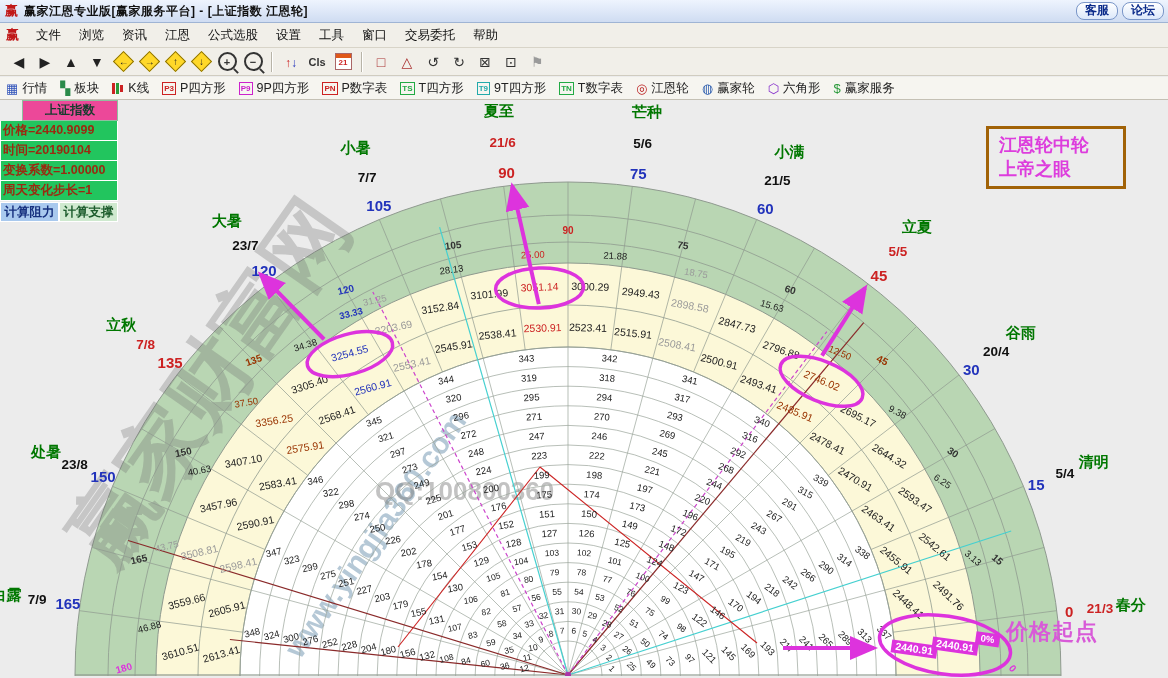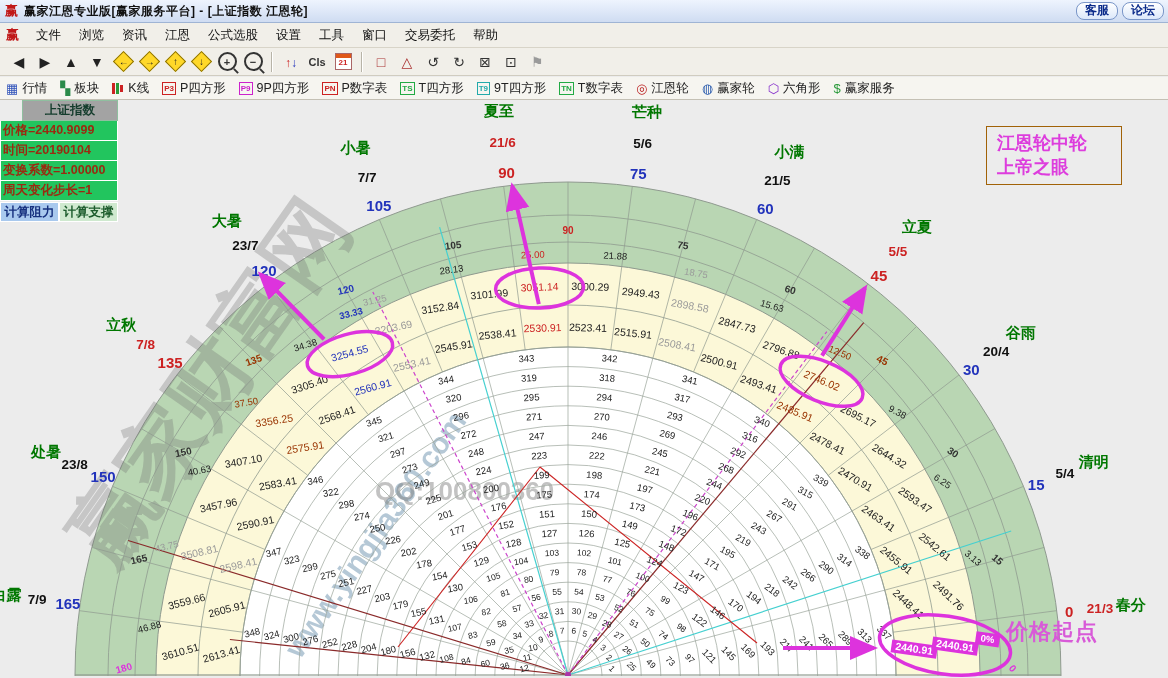--- a/index.html
+++ b/index.html
@@ -48,31 +48,31 @@
   .toolbar2{position:absolute;left:0;top:77px;width:1168px;height:23px;
     background:#f6f5f0;border-bottom:1px solid #c4c0b4;display:flex;align-items:center;
     font-size:12.5px;color:#222;padding-left:6px;box-sizing:border-box;}
   .t2{display:flex;align-items:center;margin-right:13px;}
   .t2 .ic{margin-right:4px;display:inline-flex;align-items:center;justify-content:center;}
   .ic-box{font-size:8px;font-weight:bold;line-height:9px;padding:1px 1px;border:1px solid;}
   .ic-glyph{font-size:13px;}
   .ic-candle b{display:inline-block;width:3px;height:11px;margin-right:1px;}
   
   .panel{position:absolute;left:0;top:100px;width:118px;z-index:6;font-size:12.5px;}
-  .panel-title{background:#a3a3a3;border:1px solid #8fbf9f;color:#143c2c;font-weight:bold;
+  .panel-title{background:#ec4899;border:1px solid #8fbf9f;color:#143c2c;font-weight:bold;
     text-align:center;height:19px;line-height:19px;margin-left:22px;}
   .panel-row{background:#22c55e;border:1px solid #ffffff;border-top:none;color:#9a2a10;
     font-weight:bold;height:19px;line-height:19px;padding-left:2px;white-space:nowrap;overflow:hidden;}
   .panel-btns{display:flex;margin-top:1px;}
   .panel-btn{height:18px;line-height:18px;text-align:center;font-weight:bold;flex:1;border:1px solid #fff;}
   .panel-btn.b0{background:#a9c9ee;color:#16307e;}
   .panel-btn.b1{background:#cfe9cf;color:#1d5c2d;}
   
   .chart{position:absolute;left:0;top:100px;width:1168px;height:578px;}
-  .annot-box{position:absolute;left:986px;top:26px;width:124px;border:1px solid #a16207;
+  .annot-box{position:absolute;left:986px;top:26px;width:124px;border:3px solid #a16207;
     color:#dd3ddd;font-size:18px;font-weight:bold;line-height:1.35;padding:4px 0 4px 10px;}
   .price-start{position:absolute;left:1006px;top:517px;color:#d85ad8;
     font-size:22px;font-weight:bold;letter-spacing:1px;}
   svg text{font-family:"Liberation Sans","DejaVu Sans",sans-serif;}
 </style>
 </head>
 <body>
 
 <div class="titlebar">
   <span class="app-ico">赢</span>

